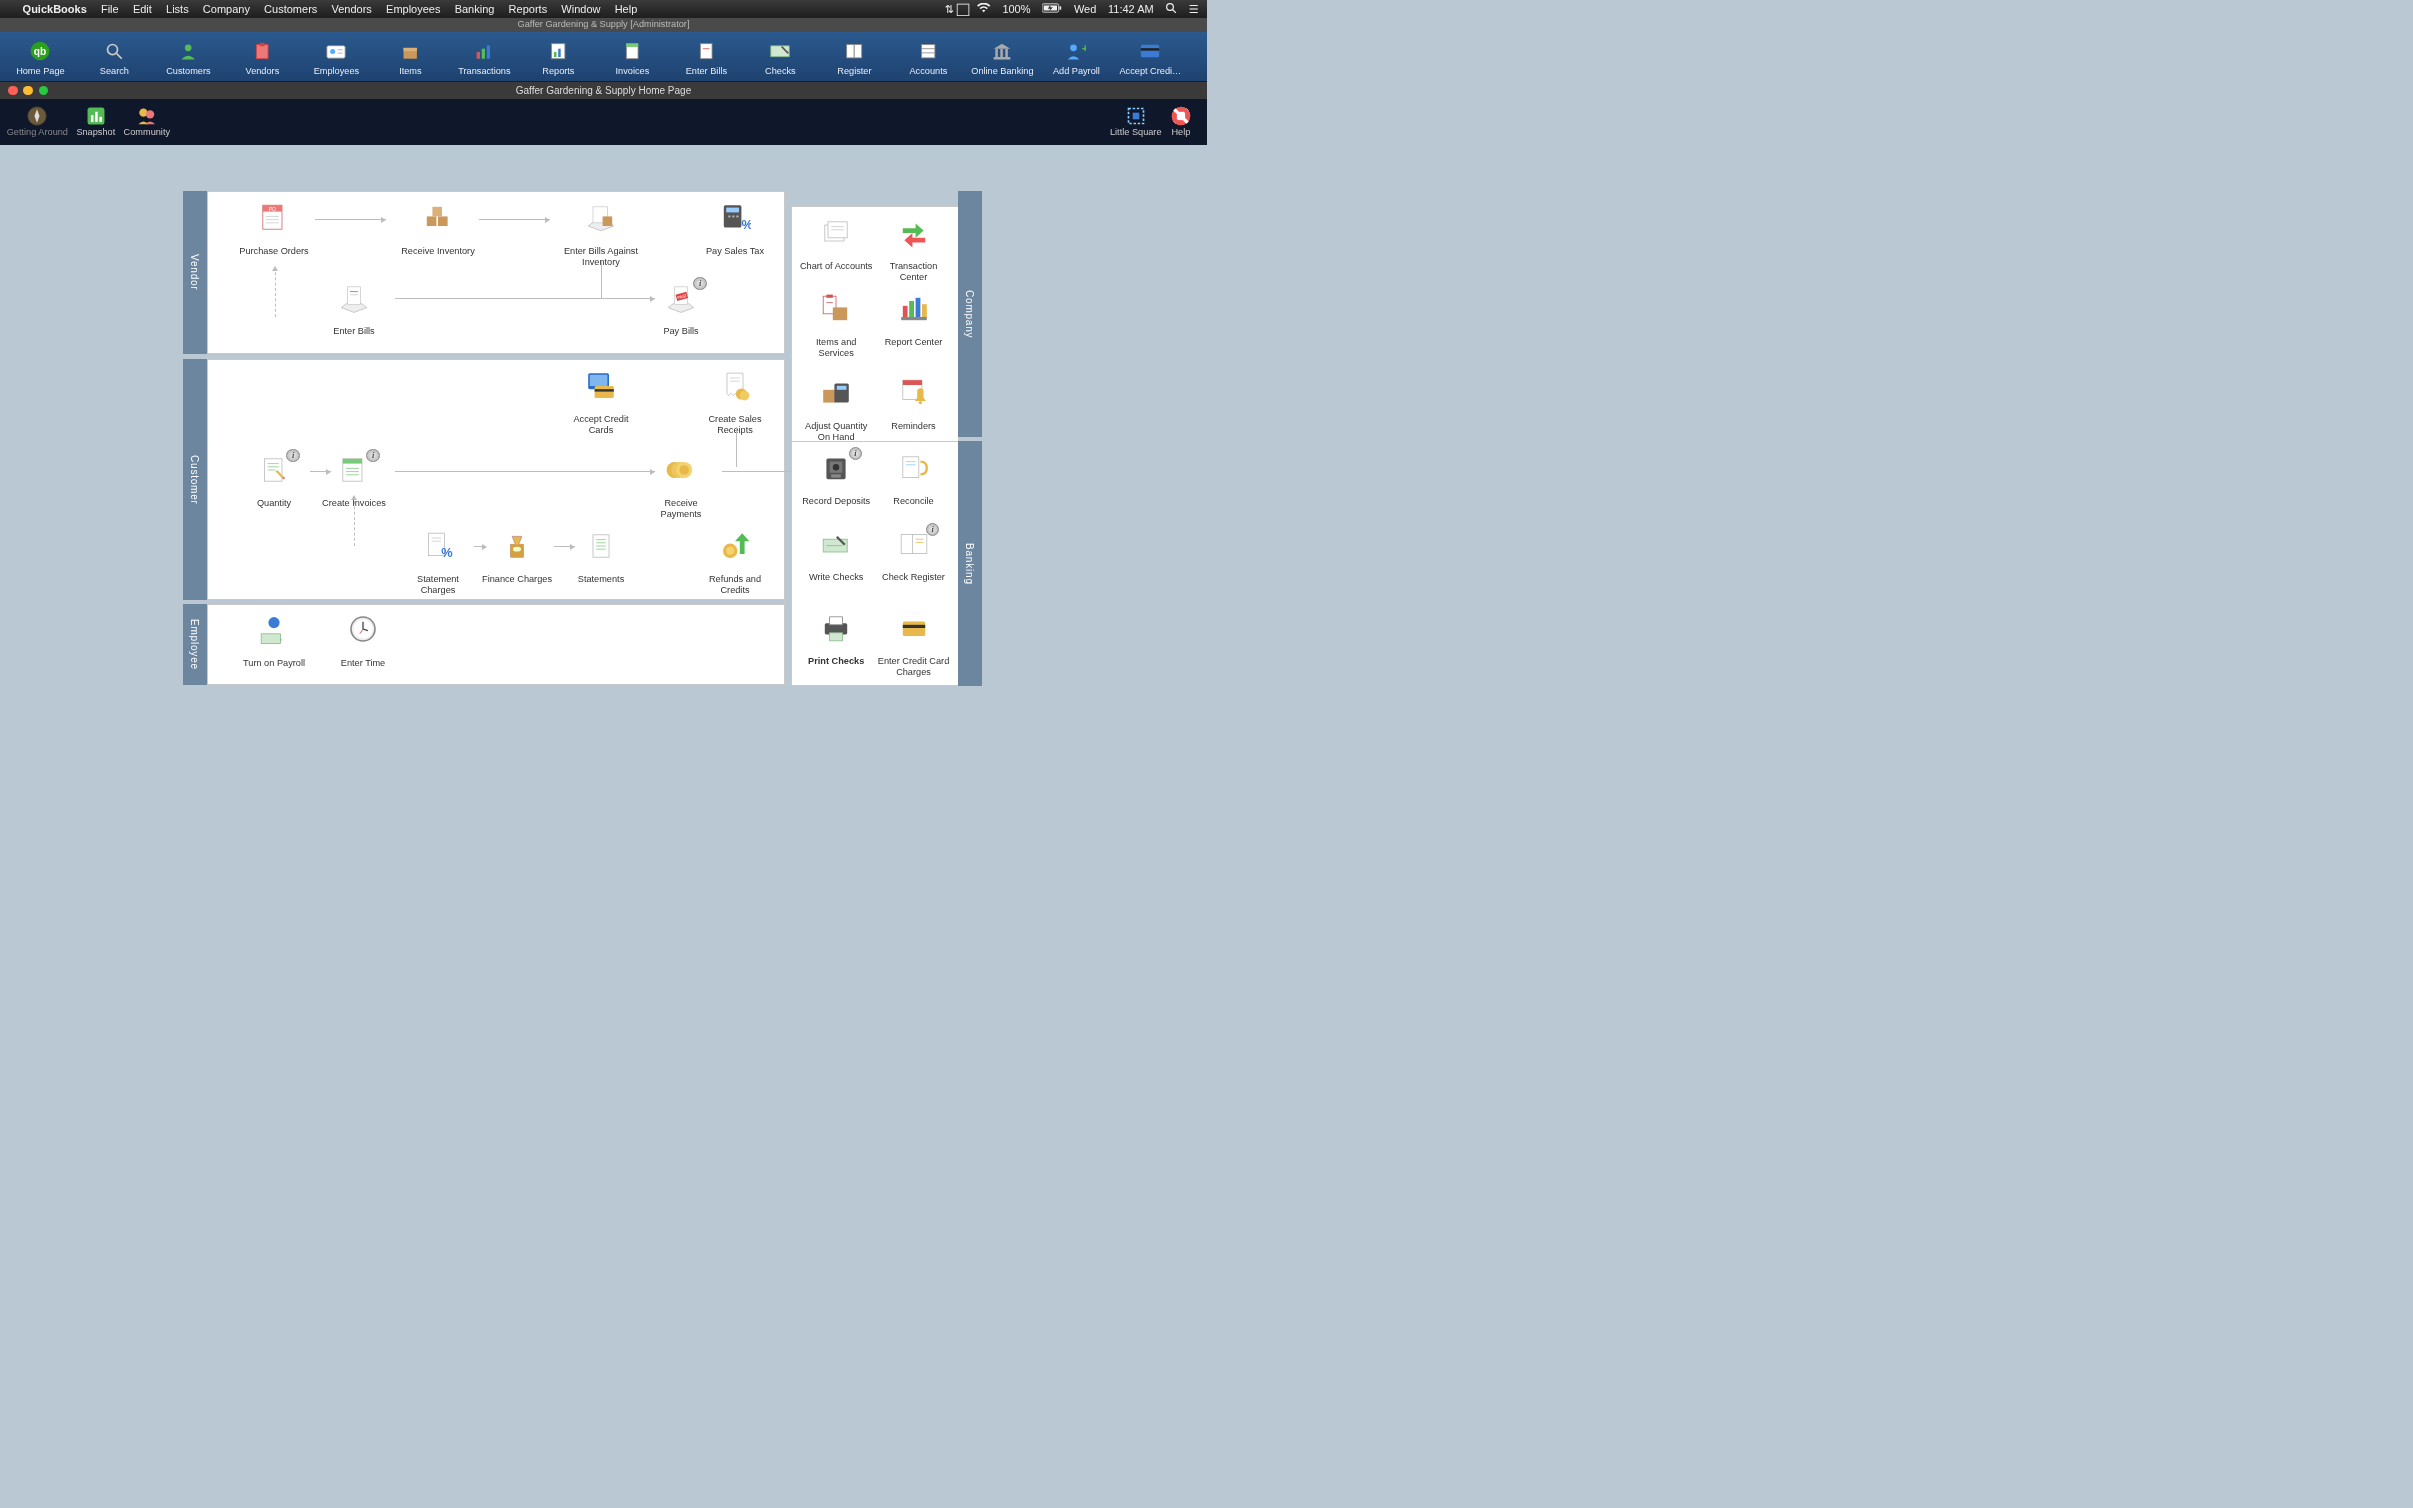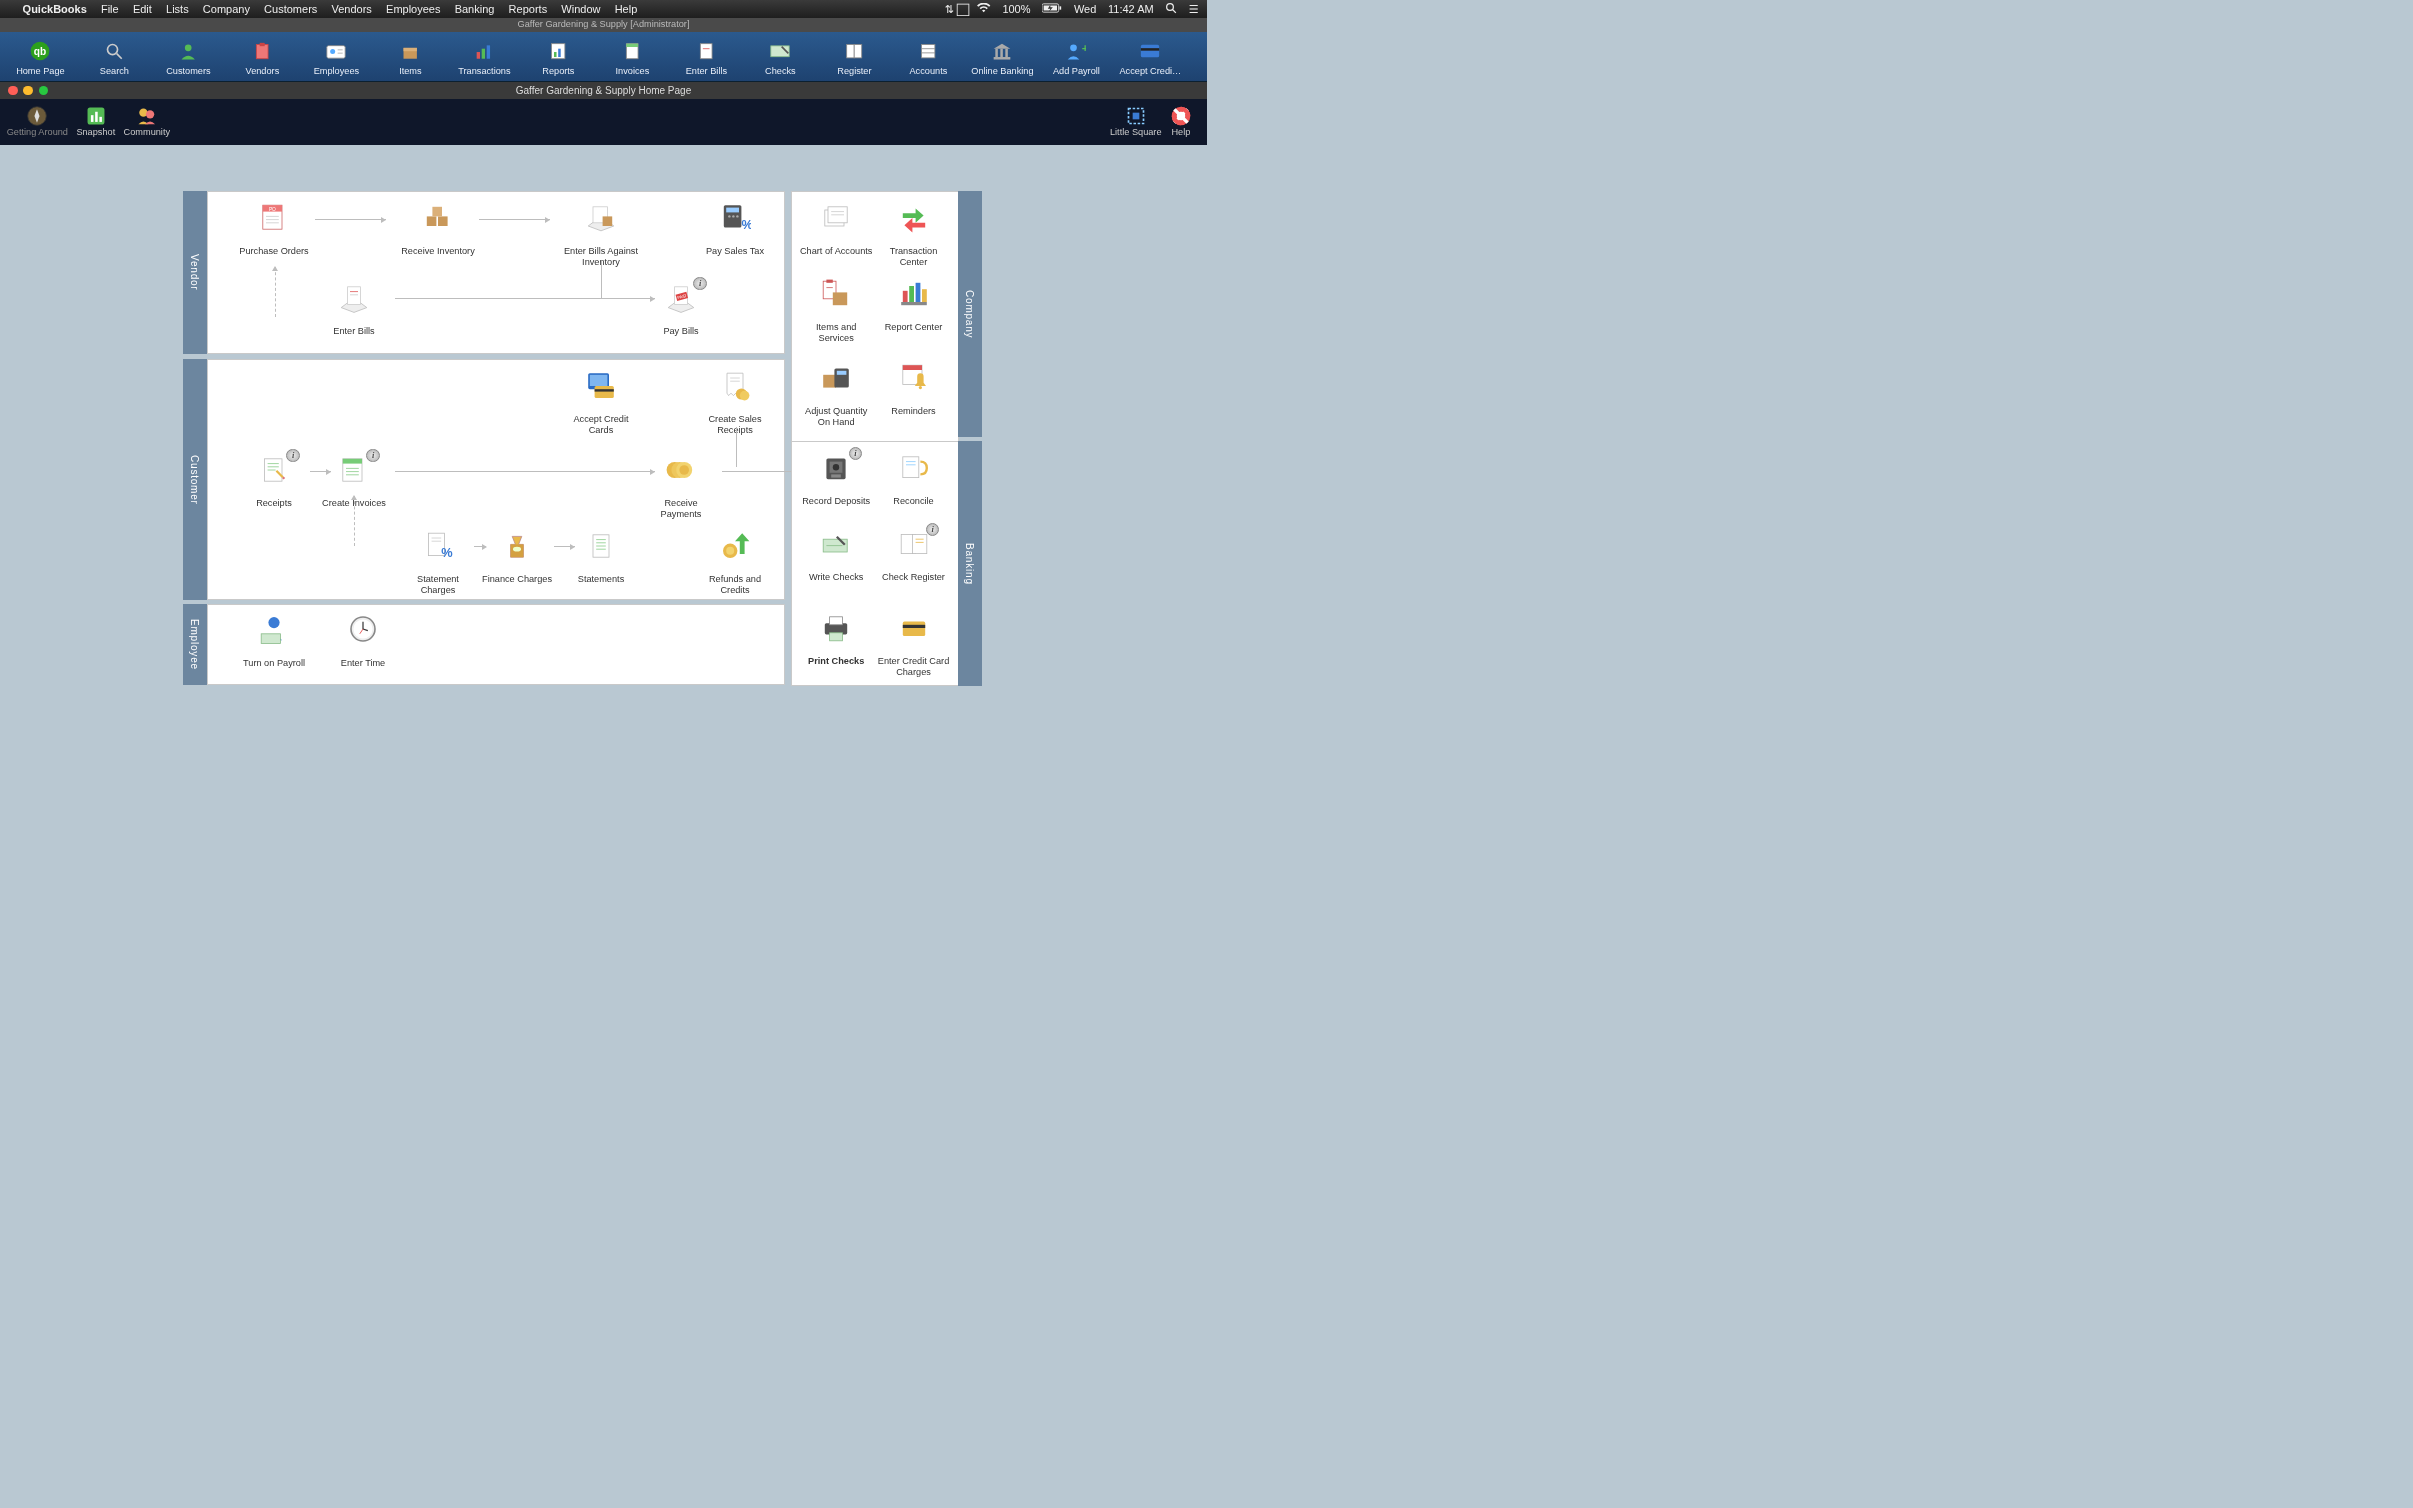--- a/index.html
+++ b/index.html
@@ -450,21 +450,21 @@
           <div class="nic">
             <svg class="icon" viewBox="0 0 40 40">
               <rect x="8" y="6" width="22" height="28" fill="#fff" stroke="#bbb"></rect>
               <line x1="12" y1="12" x2="26" y2="12" stroke="#8c8"></line>
               <line x1="12" y1="16" x2="26" y2="16" stroke="#8c8"></line>
               <line x1="12" y1="20" x2="22" y2="20" stroke="#8c8"></line>
               <path d="M24 20 L32 28 L30 30 L22 22 Z" fill="#e8b94a"></path>
               <path d="M30 30 L32 28 L34 30 L32 32 Z" fill="#d77"></path>
             </svg>
           </div>
-          <div class="nlbl">Receipts</div>
+          <div class="nlbl">Quantity</div>
           <div class="info-badge" style="right:11.7px;top:-3.4px;">i</div>
         </div>
       <div class="arrow-h" style="left:102px;top:111px;width:21px;"></div>
       <div class="node" style="left:109px;top:92px;">
           <div class="nic">
             <svg class="icon" viewBox="0 0 40 40">
               <rect x="6" y="6" width="24" height="28" fill="#fff" stroke="#bbb"></rect>
               <rect x="6" y="6" width="24" height="6" fill="#7c7"></rect>
               <line x1="10" y1="18" x2="26" y2="18" stroke="#8c8"></line>
               <line x1="10" y1="22" x2="26" y2="22" stroke="#8c8"></line>
@@ -559,21 +559,21 @@
               <circle cx="20" cy="20" r="12" fill="#fff"></circle>
               <line x1="20" y1="20" x2="20" y2="11" stroke="#333" stroke-width="1.5"></line>
               <line x1="20" y1="20" x2="26" y2="22" stroke="#333" stroke-width="1.5"></line>
               <line x1="20" y1="20" x2="16" y2="26" stroke="#d33"></line>
             </svg>
           </div>
           <div class="nlbl">Enter Time</div>
         </div>
     </div>
 
-    <div class="panel" style="left:608px;top:0;width:168px;height:288px;">
+    <div class="panel" style="left:608px;top:15px;width:168px;height:288px;">
       <div class="node" style="left:6.7px; top:8.4px;">
           <div class="nic">
             <svg class="icon" viewBox="0 0 40 40">
               <rect x="6" y="10" width="24" height="20" fill="#fff" stroke="#bbb"></rect>
               <rect x="10" y="6" width="24" height="20" fill="#fff" stroke="#bbb"></rect>
               <line x1="14" y1="12" x2="30" y2="12" stroke="#ccc"></line>
               <line x1="14" y1="16" x2="30" y2="16" stroke="#ccc"></line>
             </svg>
           </div>
           <div class="nlbl">Chart of Accounts</div>

